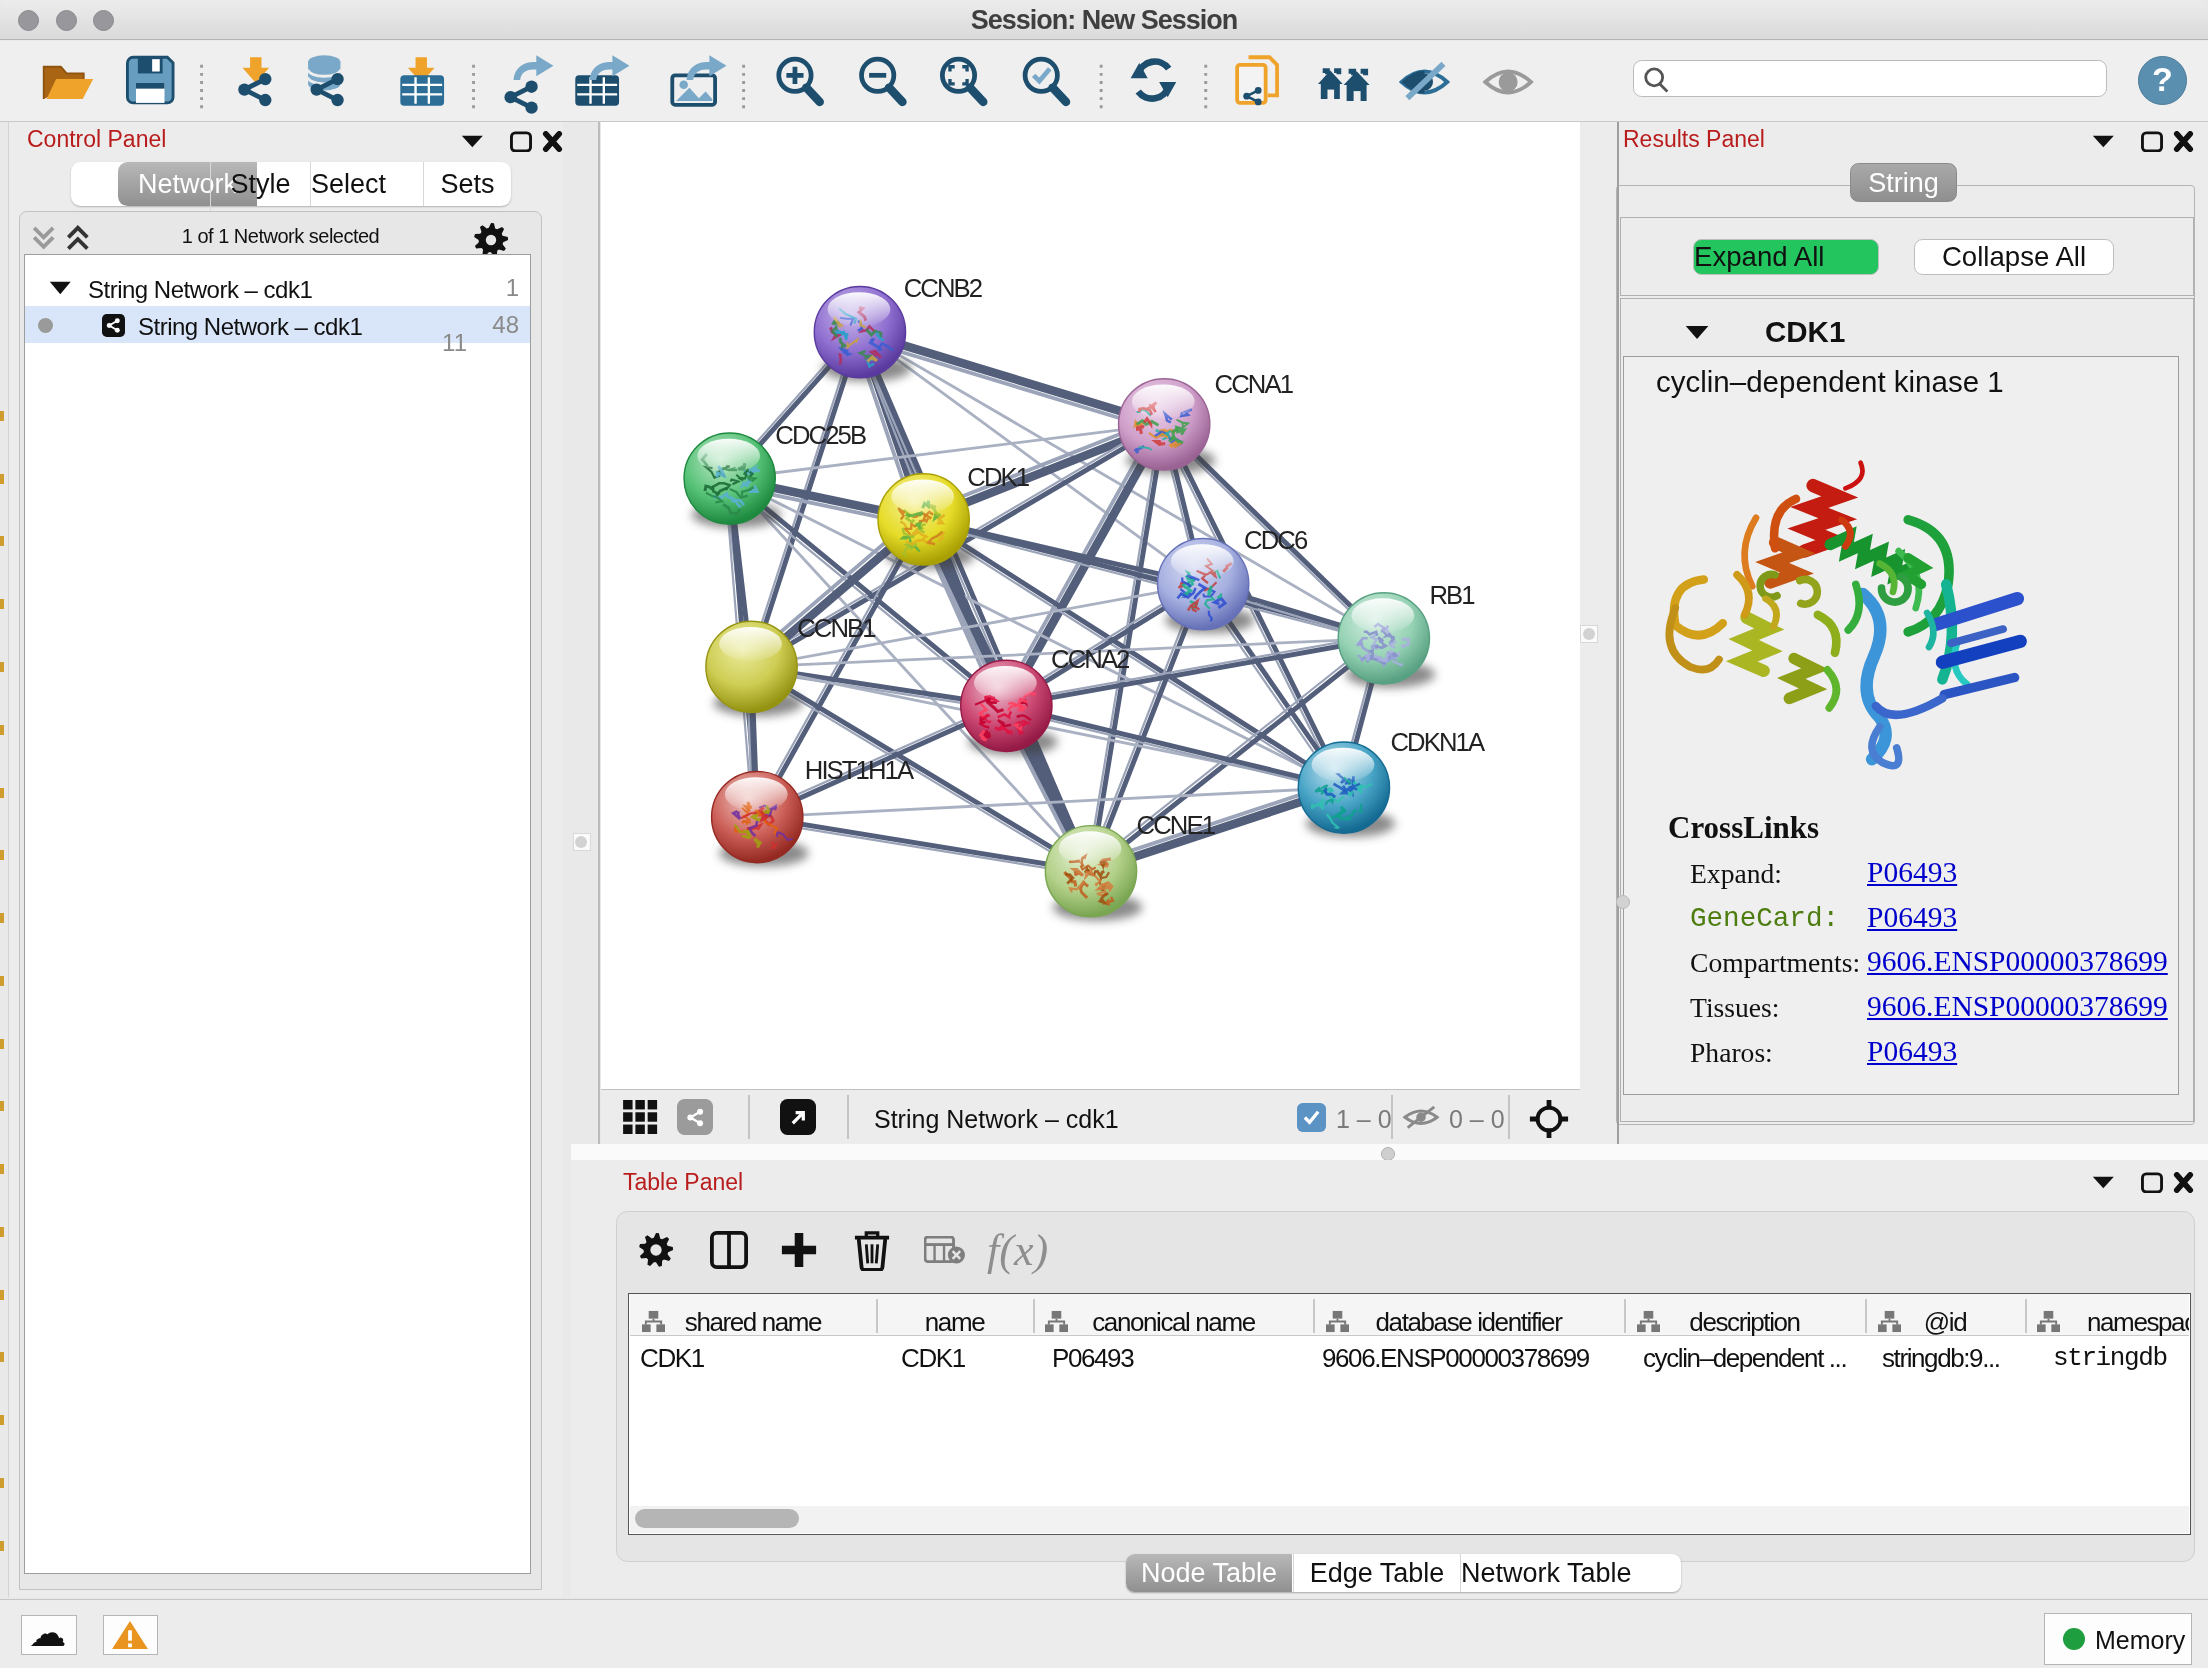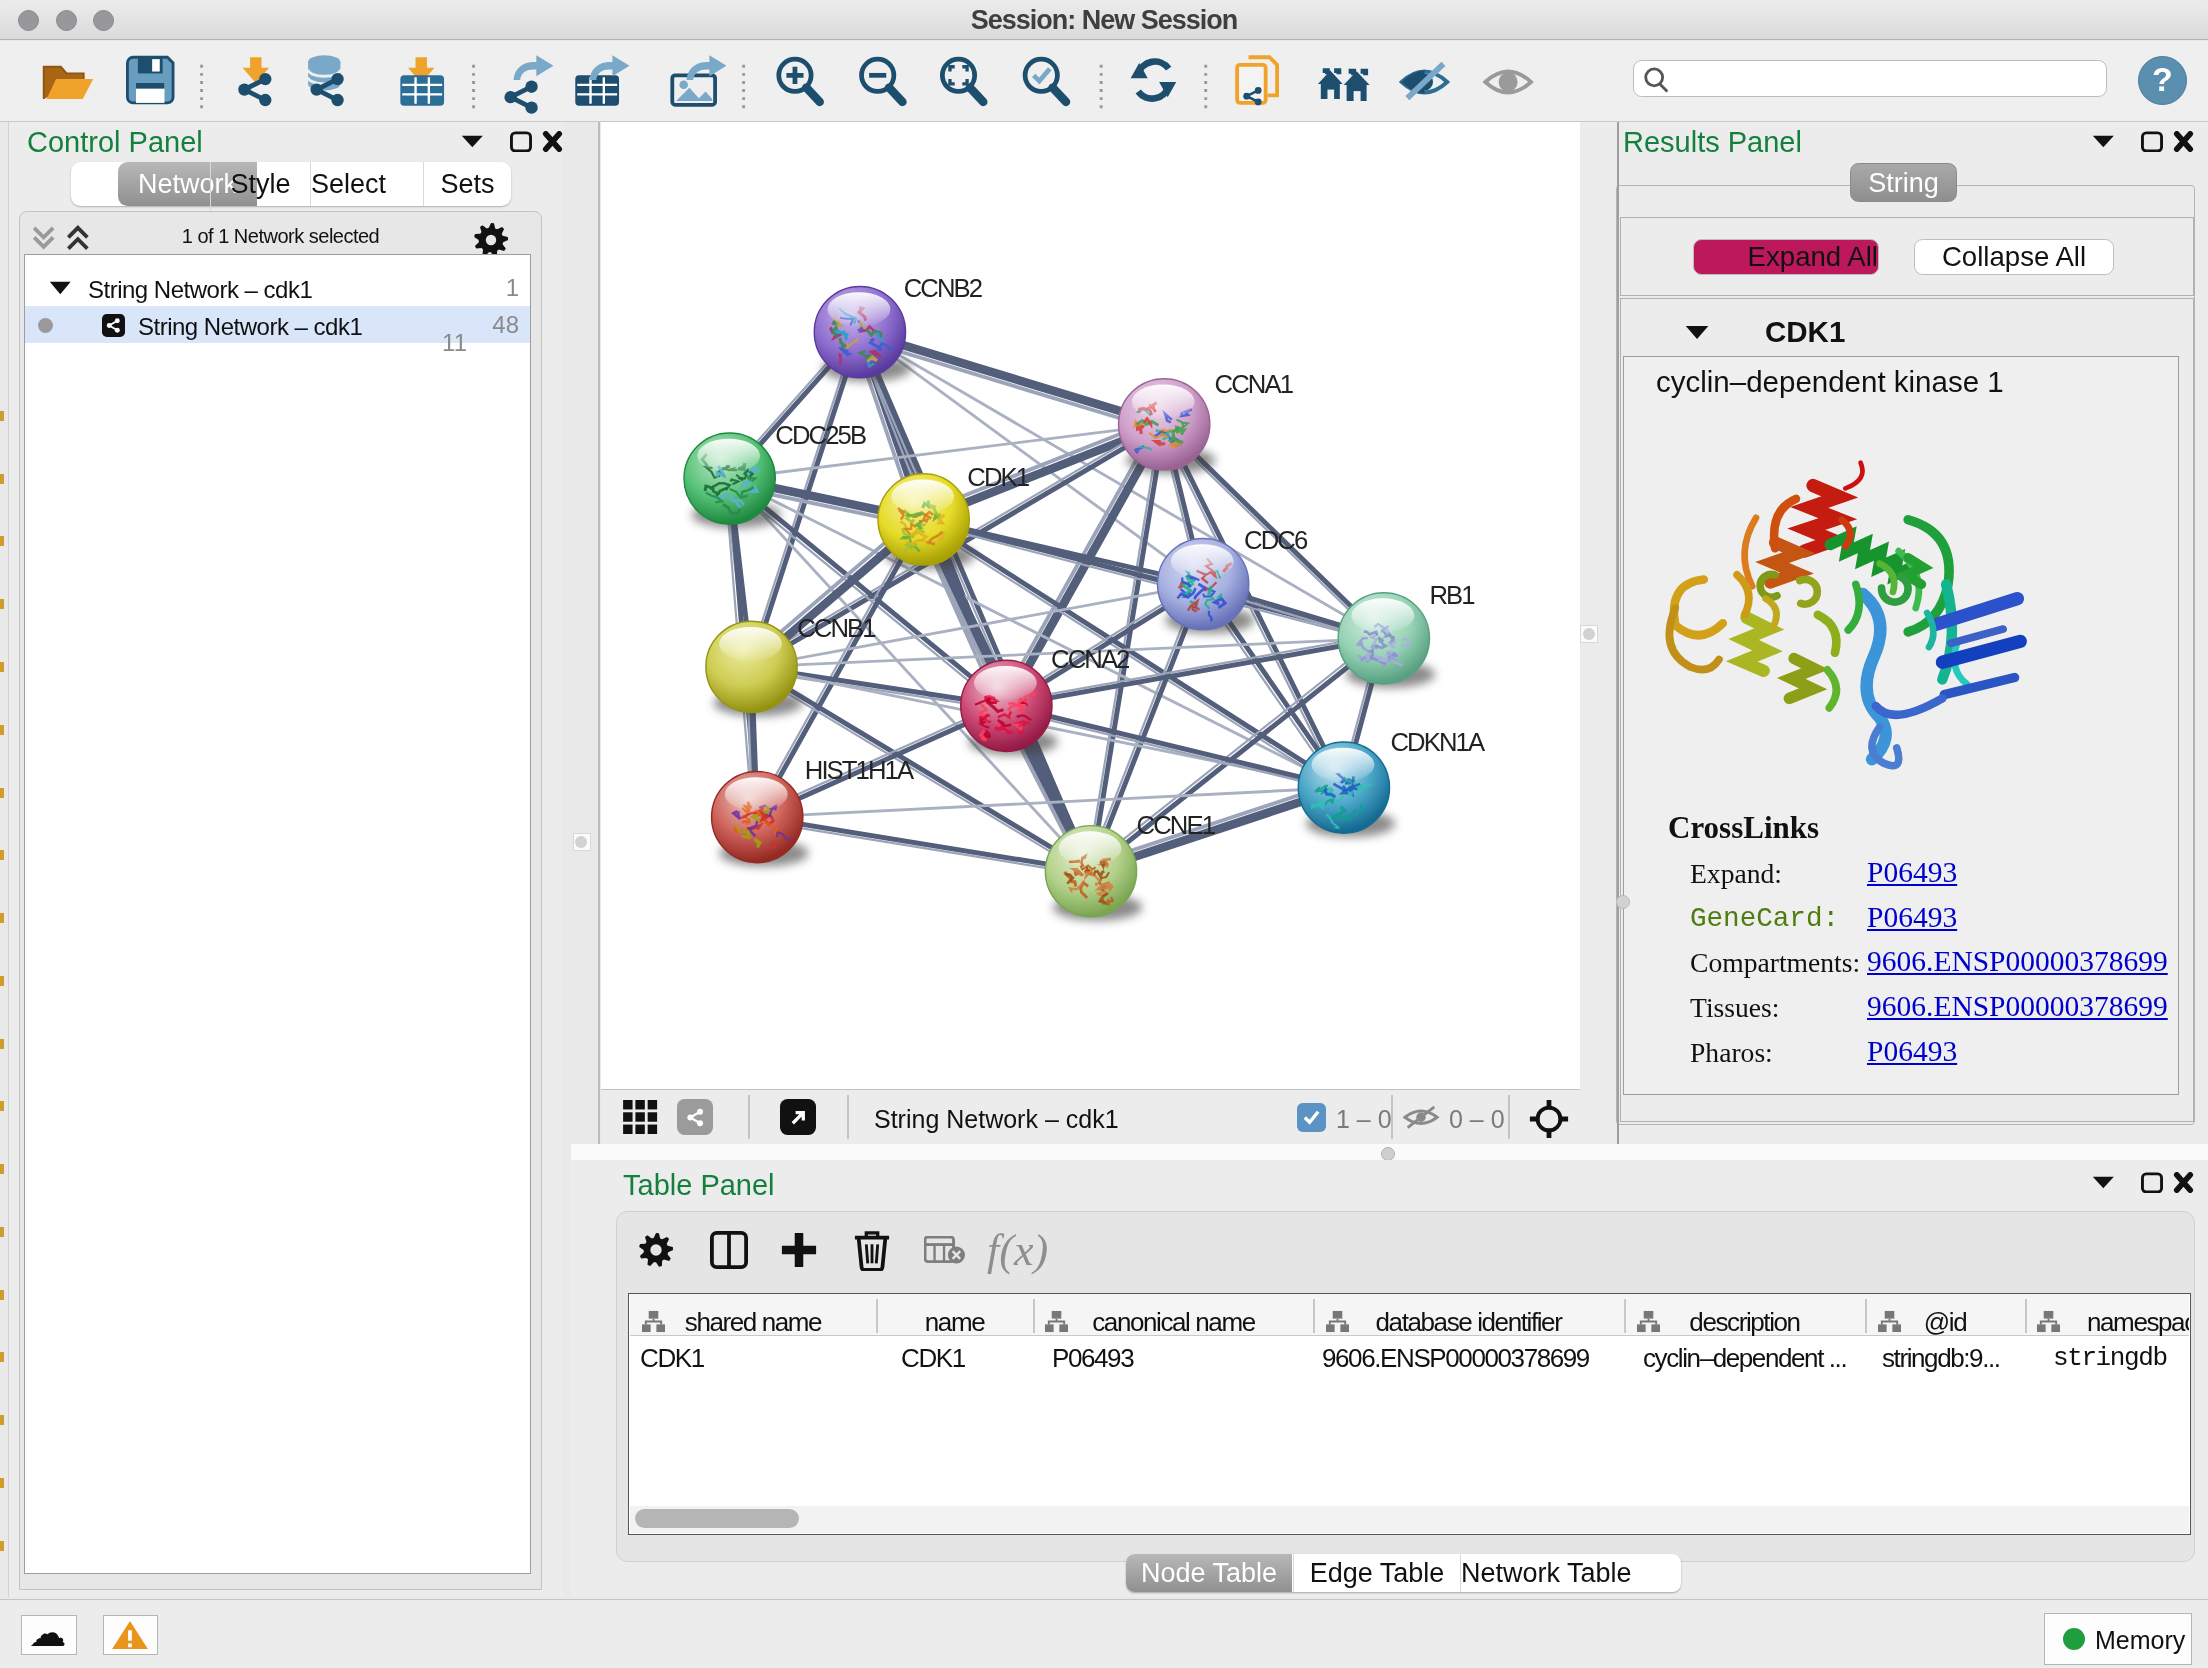--- a/index.html
+++ b/index.html
@@ -1,17 +1,17 @@
 <!DOCTYPE html>
 <html style="font-size:15px"><head><meta charset="utf-8">
 <style>
 * { margin:0; padding:0; box-sizing:border-box; }
 html,body { width:2208px; height:1668px; font-family:"Liberation Sans",sans-serif; background:#e9e9e9; overflow:hidden; }
 .abs { position:absolute; }
-.hdrtxt { font-size:29px; color:#15803d; }
+.hdrtxt { font-size:23px; color:#b91c1c; }
 svg { display:block; }
 </style></head>
 <body>
 
 <div class="abs" style="left:0;top:0;width:2208px;height:40px;background:linear-gradient(#ececec,#dadada);border-bottom:1px solid #b3b3b3;border-radius:9.5px 9.5px 0 0;"></div>
 <div class="abs" style="left:0;top:4.8px;width:2208px;text-align:center;font-size:27px;font-weight:bold;letter-spacing:-1px;color:#3f3f3f;">Session: New Session</div>
 <div class="abs" style="left:18px;top:9.5px;width:21px;height:21px;border-radius:50%;background:#97979c;border:1px solid #88888d;"></div>
 <div class="abs" style="left:56px;top:9.5px;width:21px;height:21px;border-radius:50%;background:#97979c;border:1px solid #88888d;"></div>
 <div class="abs" style="left:93px;top:9.5px;width:21px;height:21px;border-radius:50%;background:#97979c;border:1px solid #88888d;"></div>
 
@@ -851,21 +851,21 @@
 <svg class="abs" style="left:2089px;top:131px;" width="105" height="21" viewBox="0 0 110 22">
   <path d="M 4,5 L 26,5 L 15,17 Z" fill="#111"></path>
   <rect x="56" y="2" width="20" height="19" rx="4" fill="none" stroke="#111" stroke-width="3"></rect>
   <path d="M 92,3 L 106,19 M 106,3 L 92,19" stroke="#111" stroke-width="6" stroke-linecap="round"></path>
 </svg>
 
 <div class="abs" style="left:1616px;top:185px;width:579px;height:940px;background:#ececec;border:1px solid #b4b4b4;border-radius:3.8px;"></div>
 <div class="abs" style="left:1850px;top:163px;width:107px;height:39px;background:linear-gradient(#a9a9a9,#8f8f8f);border:1px solid #8a8a8a;border-radius:8.6px;color:#fff;font-size:27px;text-align:center;line-height:39px;">String</div>
 
 <div class="abs" style="left:1620px;top:217px;width:574px;height:79px;border:1px solid #b0b0b0;"></div>
-<div class="abs" style="left:1693px;top:239px;width:186px;height:36px;background:#be185d;border:1px solid #bdbdbd;border-radius:8.6px;font-size:27.6px;color:#111;text-align:right;line-height:34px;">Expand All</div>
+<div class="abs" style="left:1693px;top:239px;width:186px;height:36px;background:#22c55e;border:1px solid #bdbdbd;border-radius:8.6px;font-size:27.6px;color:#111;text-align:left;line-height:34px;">Expand All</div>
 <div class="abs" style="left:1914px;top:239px;width:200px;height:36px;background:#fff;border:1px solid #bdbdbd;border-radius:8.6px;font-size:27.6px;color:#111;text-align:center;line-height:34px;">Collapse All</div>
 
 <div class="abs" style="left:1620px;top:298px;width:574px;height:824px;border:1px solid #b0b0b0;"></div>
 <svg class="abs" style="left:1682px;top:321px;" width="32" height="23" viewBox="0 0 34 24">
     <path d="M 4,5 L 28,5 L 16,19 Z" fill="#111"></path>
   </svg>
 <div class="abs" style="left:1765px;top:315px;font-size:29.5px;font-weight:bold;color:#111;">CDK1</div>
 <div class="abs" style="left:1623px;top:356px;width:556px;height:739px;background:#efefef;border:1px solid #9d9d9d;"></div>
 <div class="abs" style="left:1656px;top:365px;font-size:29.5px;color:#111;">cyclin–dependent kinase 1</div>
 

